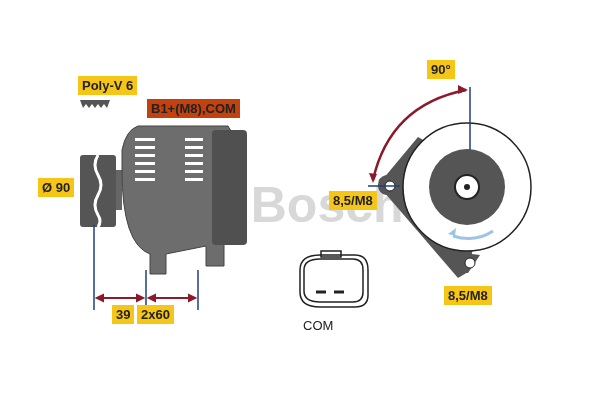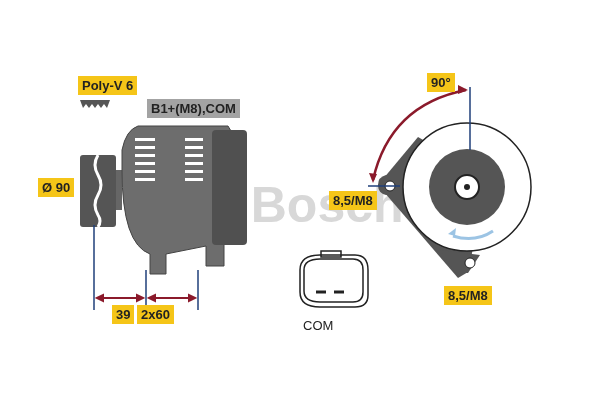--- a/index.html
+++ b/index.html
@@ -1,18 +1,18 @@
 <!DOCTYPE html>
 <html><head>
 <meta charset="utf-8">
 <style>
   html, body { margin:0; padding:0; background:#ffffff; }
   body { width:600px; height:400px; position:relative; overflow:hidden; font-family:"Liberation Sans", sans-serif; }
   .label { position:absolute; background:#f5c518; color:#222; font-weight:bold; font-size:13px; padding:2px 4px; line-height:15px; }
-  .label.blue { background:#a3a3a3; }
+  .label.blue { background:#c2410c; }
   .plain { position:absolute; color:#222; font-size:13px; }
   svg { position:absolute; left:0; top:0; }
 </style>
 </head>
 <body>
 
 <svg width="600" height="400" viewBox="0 0 600 400">
 
   <text x="200" y="222" font-size="50" font-weight="bold" fill="#d8d8d8" font-family="Liberation Sans, sans-serif">© Bosch</text>
 
@@ -78,16 +78,16 @@
     <line x1="316" y1="292" x2="326" y2="292" stroke-width="3"></line>
     <line x1="334" y1="292" x2="344" y2="292" stroke-width="3"></line>
   </g>
 </svg>
 
 <div class="label" style="left:78px;top:76px;">Poly-V 6</div>
 <div class="label blue" style="left:147px;top:99px;">B1+(M8),COM</div>
 <div class="label" style="left:38px;top:178px;">Ø 90</div>
 <div class="label" style="left:112px;top:305px;text-align:center;">39</div>
 <div class="label" style="left:137px;top:305px;">2x60</div>
-<div class="label" style="left:427px;top:73px;">90°</div>
+<div class="label" style="left:427px;top:60px;">90°</div>
 <div class="label" style="left:329px;top:191px;">8,5/M8</div>
 <div class="label" style="left:444px;top:286px;">8,5/M8</div>
 <div class="plain" style="left:303px;top:318px;">COM</div>
 
 </body></html>

